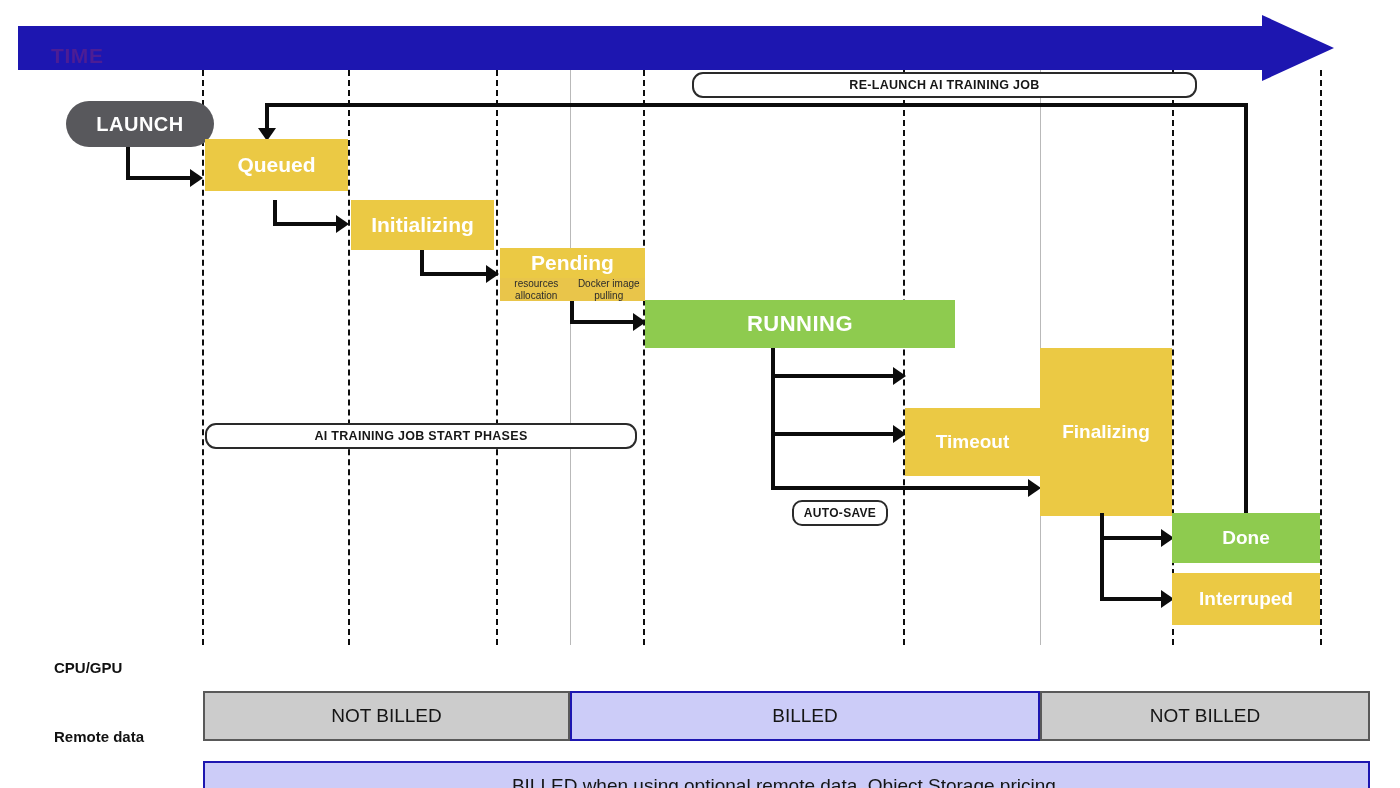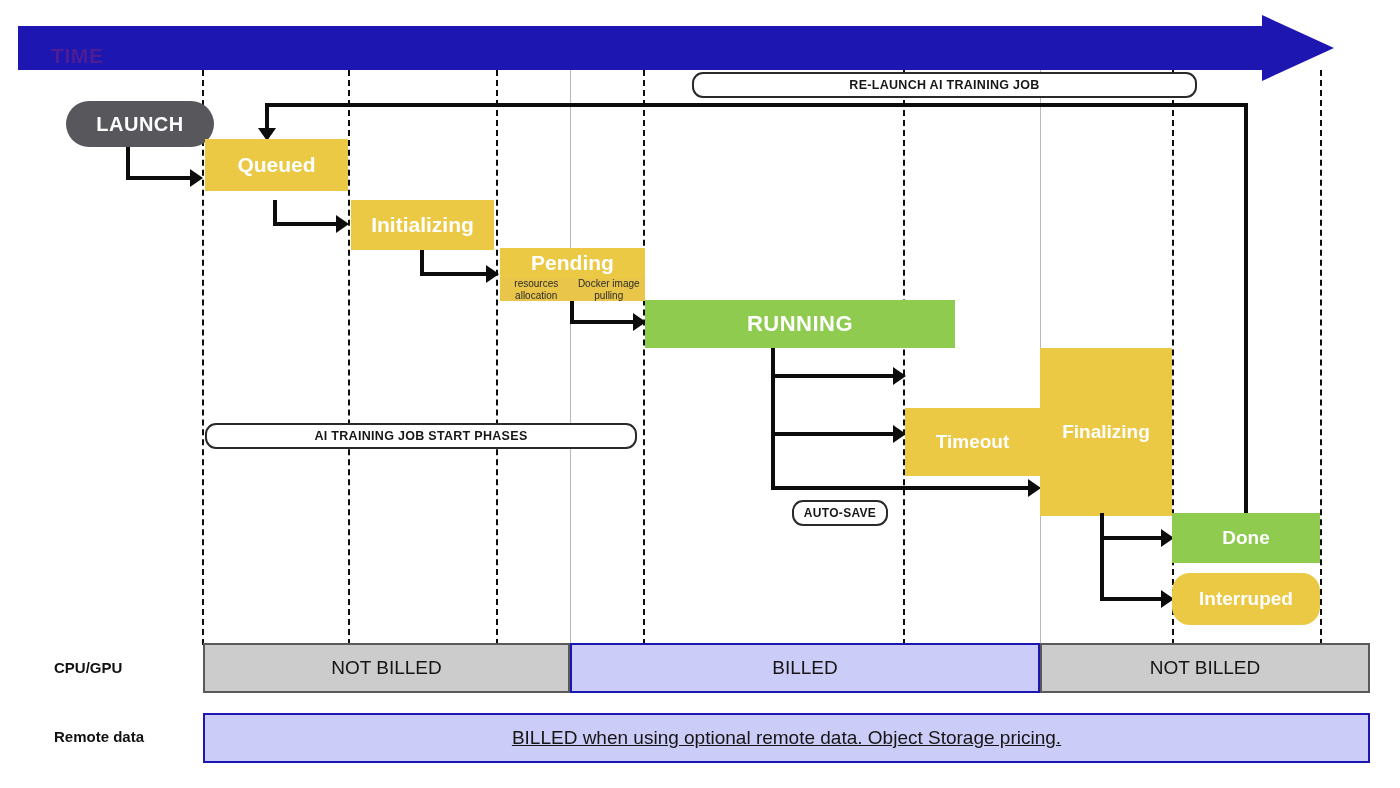--- a/index.html
+++ b/index.html
@@ -45,21 +45,21 @@
   
   .conn{position:absolute;background:#0c0c0c;}
   .ah-right{position:absolute;width:0;height:0;border-top:9px solid transparent;
       border-bottom:9px solid transparent;border-left:13px solid #0c0c0c;}
   .ah-down{position:absolute;width:0;height:0;border-left:9px solid transparent;
       border-right:9px solid transparent;border-top:13px solid #0c0c0c;}
 
   
   .row-label{position:absolute;color:#111;font-weight:bold;font-size:15px;}
   .seg{position:absolute;box-sizing:border-box;display:flex;align-items:center;justify-content:center;
-       font-size:19px;color:#151515;}
+       font-size:19px;color:#151515;margin-top:48px;}
   .seg.grey{background:var(--grey-seg);border:2px solid #595959;}
   .seg.blue{background:var(--lav);border:2px solid var(--blue);}
 </style>
 </head>
 <body>
 
 <div id="stage" style="--blue:#1d16b0;--yellow:#ebc944;--yellow-sub:#e9c54a;--green:#8ecb4f;--grey-pill:#58585c;--grey-seg:#cccccc;--lav:#ccccf8;">
 
   <div class="time-banner">
     <div class="time-bar"></div>
@@ -125,33 +125,33 @@
   <div class="box green" style="left:645px;top:300px;width:310px;height:48px;font-size:22px;letter-spacing:.5px;">RUNNING</div>
 
   <div class="conn" style="left:771px;top:348px;width:4px;height:142px;"></div>
   <div class="conn" style="left:771px;top:374px;width:130px;height:4px;"></div>
   <div class="ah-right" style="left:893px;top:367px;"></div>
   <div class="conn" style="left:771px;top:432px;width:130px;height:4px;"></div>
   <div class="ah-right" style="left:893px;top:425px;"></div>
   <div class="conn" style="left:771px;top:486px;width:266px;height:4px;"></div>
   <div class="ah-right" style="left:1028px;top:479px;"></div>
 
-  <div class="caption" style="left:792px;top:500px;width:96px;height:26px;font-size:12px;">AUTO-SAVE</div>
+  <div class="caption" style="left:792px;top:500px;width:96px;height:26px;font-size:12px;border-radius:10px;">AUTO-SAVE</div>
 
   <div class="box yellow" style="left:905px;top:408px;width:135px;height:68px;font-size:19px;">Timeout</div>
   <div class="box yellow" style="left:1040px;top:348px;width:132px;height:168px;font-size:19px;">Finalizing</div>
 
   <div class="conn" style="left:1100px;top:513px;width:4px;height:88px;"></div>
   <div class="conn" style="left:1100px;top:536px;width:70px;height:4px;"></div>
   <div class="ah-right" style="left:1161px;top:529px;"></div>
   <div class="conn" style="left:1100px;top:597px;width:70px;height:4px;"></div>
   <div class="ah-right" style="left:1161px;top:590px;"></div>
 
   <div class="box green" style="left:1172px;top:513px;width:148px;height:50px;font-size:19px;">Done</div>
-  <div class="box yellow" style="left:1172px;top:573px;width:148px;height:52px;font-size:19px;border-radius:18px;">Interruped</div>
+  <div class="box yellow" style="left:1172px;top:573px;width:148px;height:52px;font-size:19px;">Interruped</div>
 
   <div class="caption" style="left:205px;top:379px;width:432px;height:26px;font-size:12.5px;margin-top:44px;">AI TRAINING JOB START PHASES</div>
 
   <div class="row-label" style="left:54px;top:659px;">CPU/GPU</div>
   <div class="seg grey" style="left:203px;top:643px;width:367px;height:50px;">NOT BILLED</div>
   <div class="seg blue" style="left:570px;top:643px;width:470px;height:50px;">BILLED</div>
   <div class="seg grey" style="left:1040px;top:643px;width:330px;height:50px;">NOT BILLED</div>
 
   <div class="row-label" style="left:54px;top:728px;">Remote data</div>
   <div class="seg blue" style="left:203px;top:713px;width:1167px;height:50px;text-decoration:underline;">BILLED when using optional remote data. Object Storage pricing.</div>

